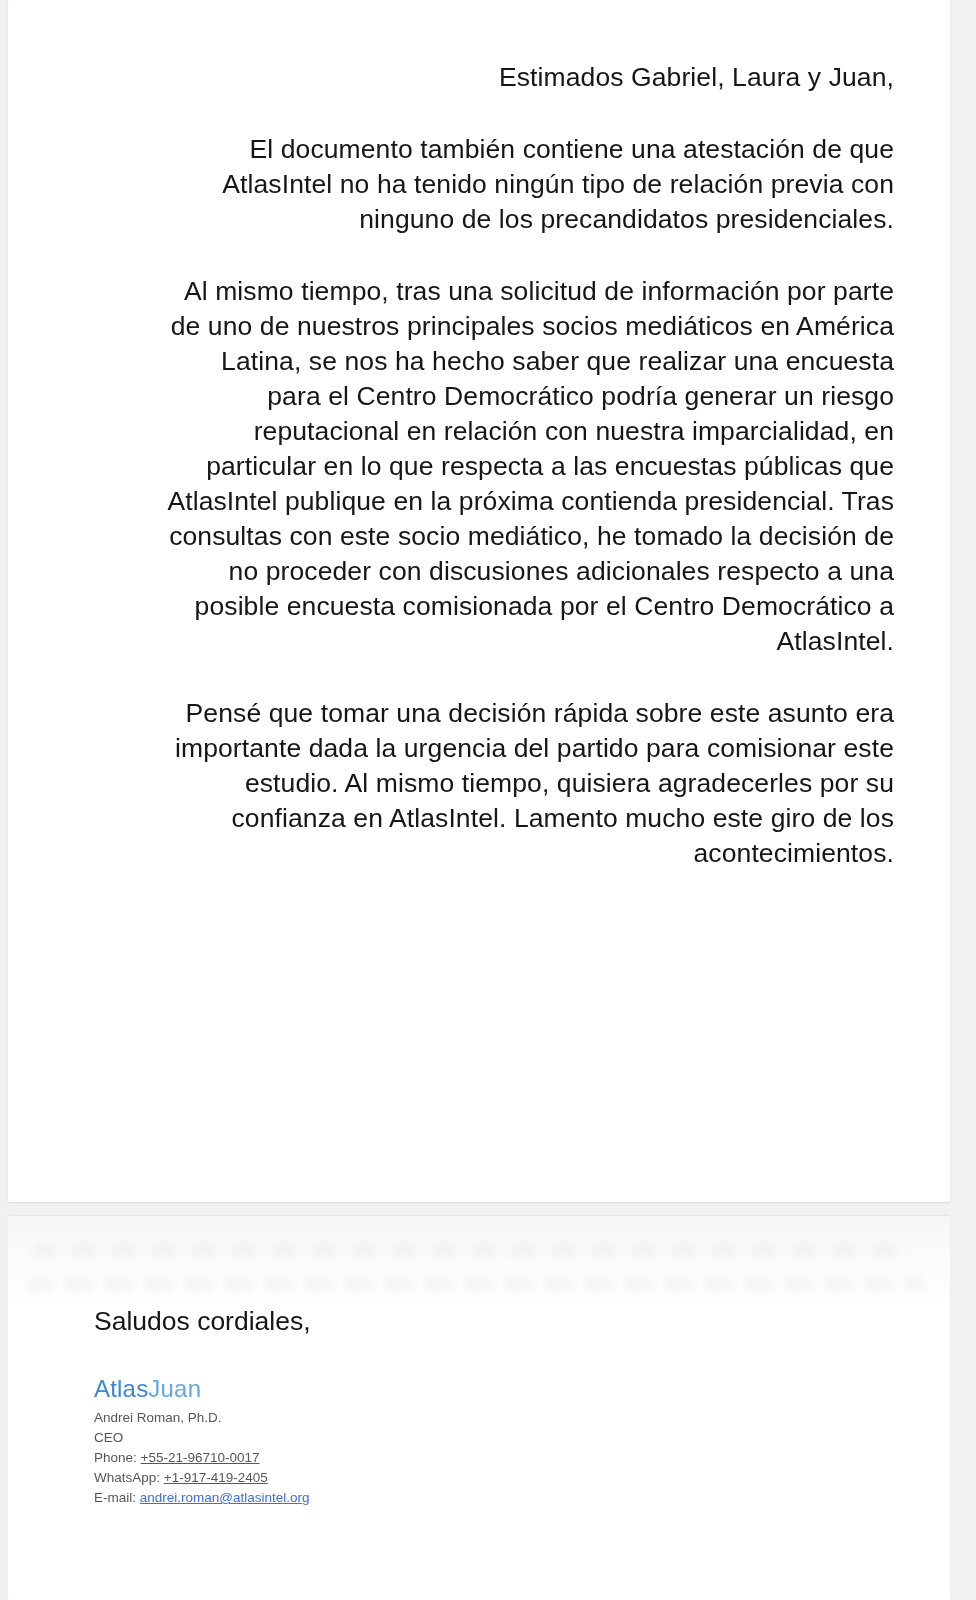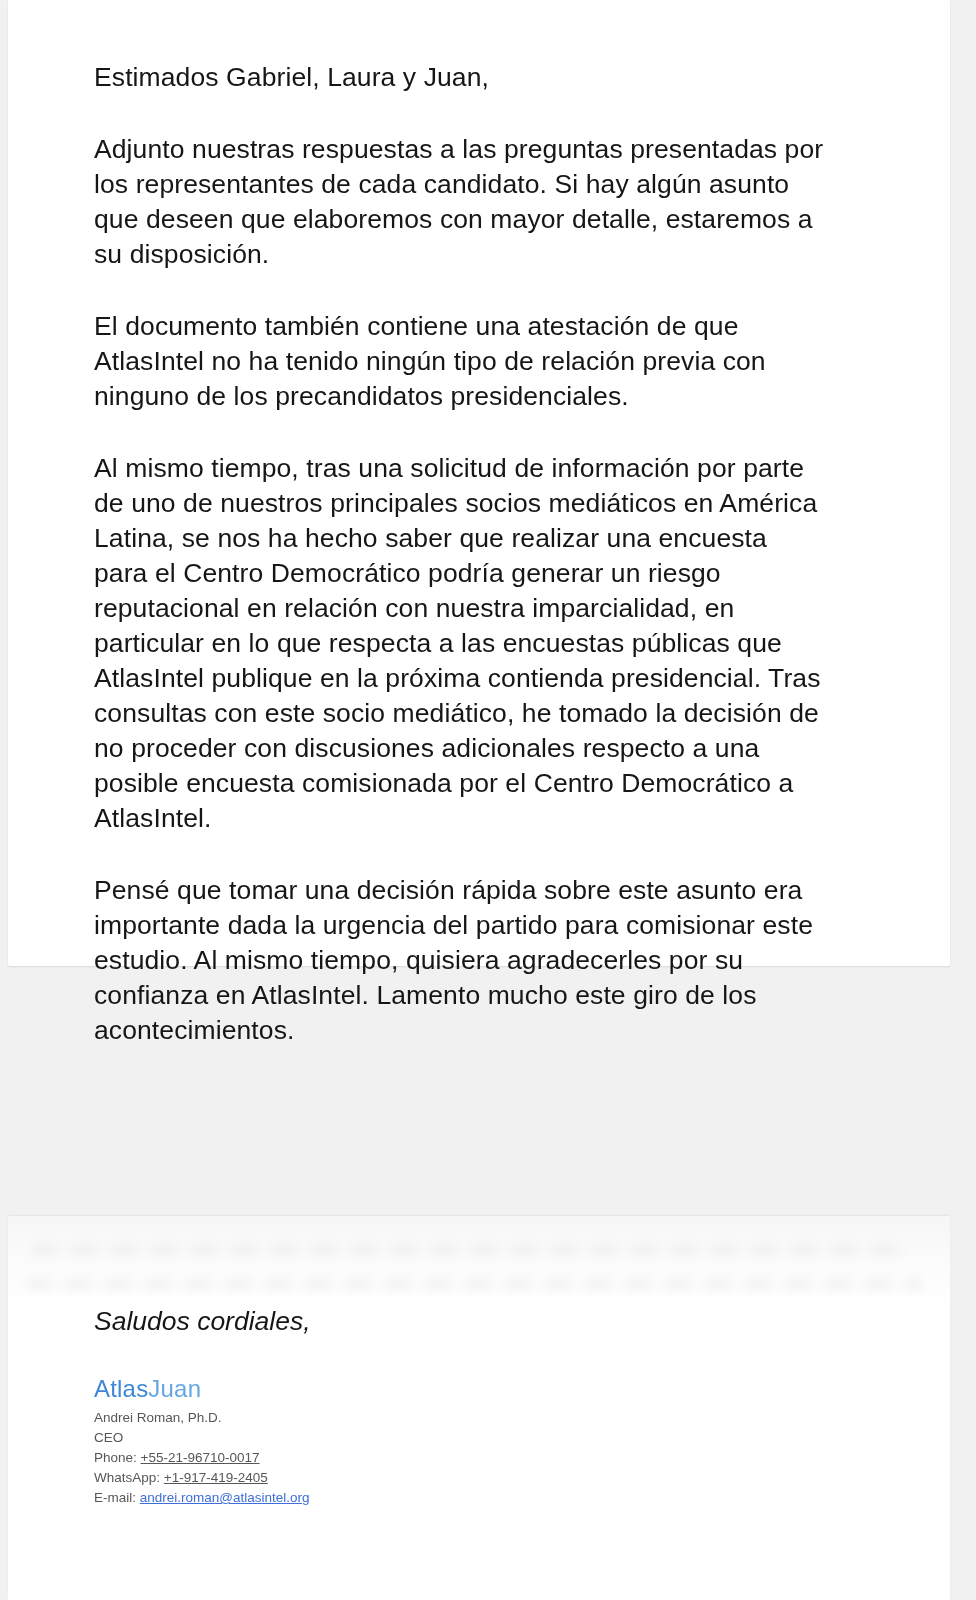--- a/index.html
+++ b/index.html
@@ -19,21 +19,22 @@
   .card {
     position: absolute;
     left: 8px;
     width: 942px;
     background: #ffffff;
     box-shadow: 0 1px 2px rgba(0,0,0,0.10);
     border-radius: 2px;
   }
   .card-top {
     top: 0;
-    height: 966px;
+    height: 1202px;
+    text-align: right;
   }
   .card-bottom {
     top: 1216px;
     height: 384px;
     background: linear-gradient(180deg, #f6f6f7 0px, #fbfbfc 40px, #ffffff 95px);
     box-shadow: 0 -1px 2px rgba(0,0,0,0.06);
   }
   .email-body {
     padding: 60px 56px 0 86px;
     color: #161616;
@@ -60,21 +61,20 @@
   .blur-row-2 { top: 62px; left: 18px; right: 26px; }
   .closing-block {
     position: relative;
     padding: 88px 56px 0 86px;
   }
   .closing {
     font-size: 26.5px;
     line-height: 35px;
     color: #161616;
     margin: 0;
-    font-style: italic;
   }
   .signoff-name {
     font-size: 17px;
     line-height: 22px;
     color: #1c1c1c;
     margin: 28px 0 0 0;
   }
   .signature {
     margin-top: 36px;
   }
@@ -110,24 +110,20 @@
   }
 </style>
 </head>
 <body>
 
 <div class="page">
 
   <div class="card card-top">
     <div class="email-body">
       <p>Estimados Gabriel, Laura y Juan,</p>
-      <p>Adjunto nuestras respuestas a las preguntas presentadas por
-los representantes de cada candidato. Si hay algún asunto
-que deseen que elaboremos con mayor detalle, estaremos a
-su disposición.</p>
       <p>El documento también contiene una atestación de que
 AtlasIntel no ha tenido ningún tipo de relación previa con
 ninguno de los precandidatos presidenciales.</p>
       <p>Al mismo tiempo, tras una solicitud de información por parte
 de uno de nuestros principales socios mediáticos en América
 Latina, se nos ha hecho saber que realizar una encuesta
 para el Centro Democrático podría generar un riesgo
 reputacional en relación con nuestra imparcialidad, en
 particular en lo que respecta a las encuestas públicas que
 AtlasIntel publique en la próxima contienda presidencial. Tras

